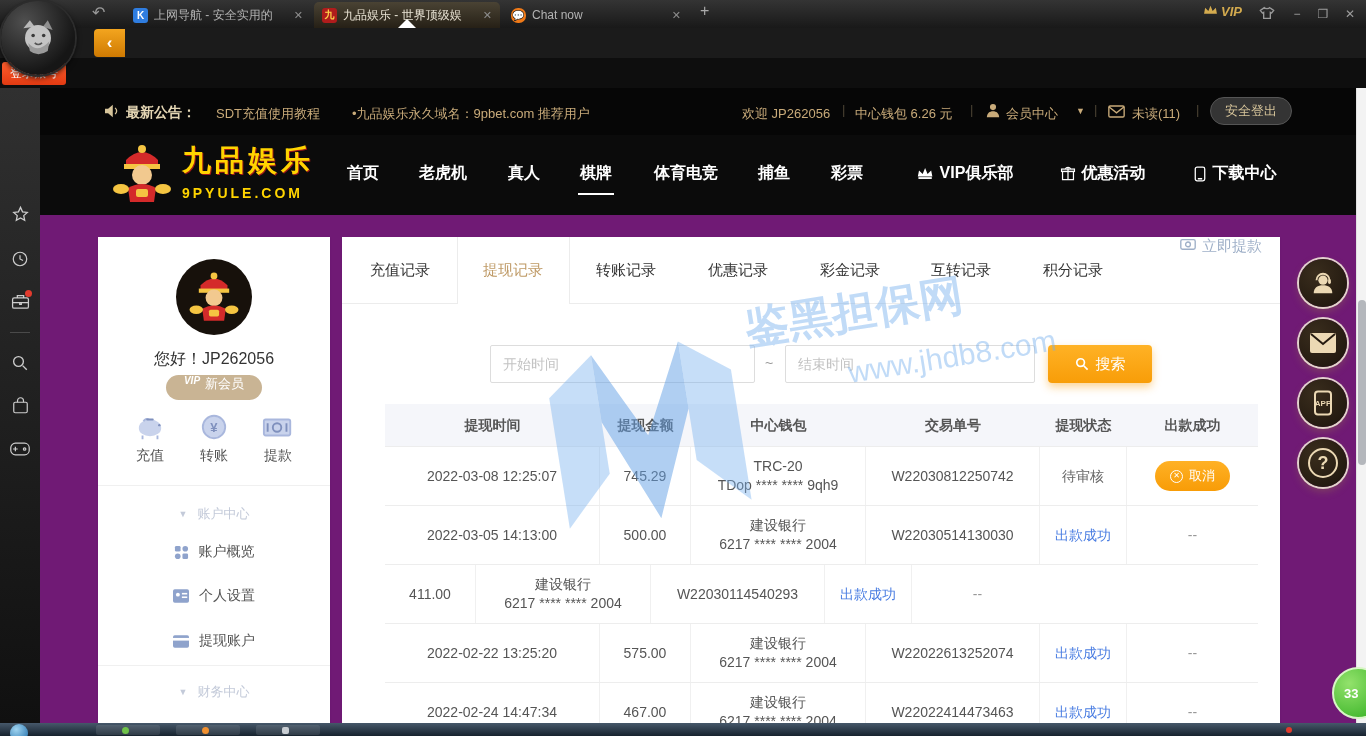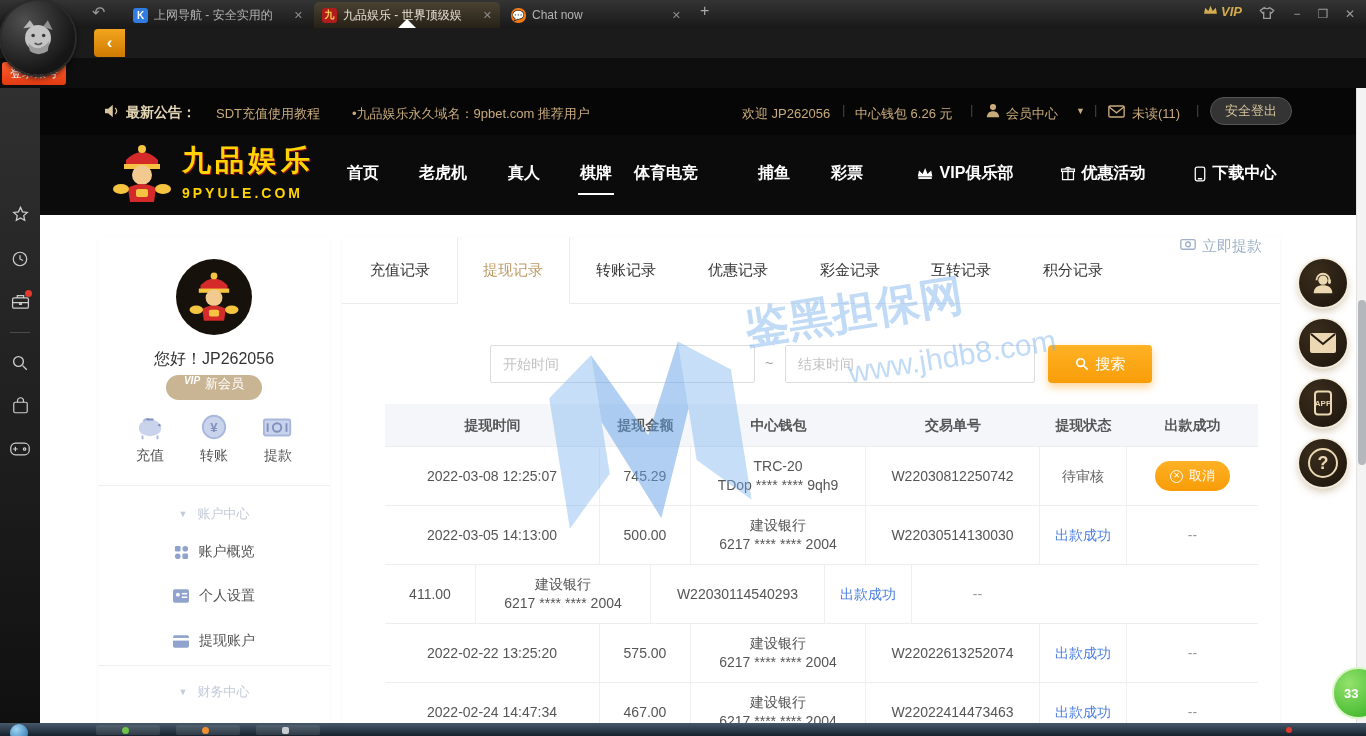--- a/index.html
+++ b/index.html
@@ -19,21 +19,21 @@
 .winbtn{position:absolute;top:5px;width:22px;height:18px;color:#9d9d9d;font-size:12px;text-align:center;line-height:18px;}
 .tab-pointer{position:absolute;left:398px;top:19px;width:0;height:0;border-left:9px solid transparent;border-right:9px solid transparent;border-bottom:9px solid #fff;z-index:6;}
 .urlbox{position:absolute;left:126px;top:30px;width:706px;height:27px;background:#fff;border-radius:2px;display:flex;align-items:center;font-size:14px;}
 .addr-ico{color:#9a9a9a;display:flex;align-items:center;justify-content:center;}
 .toolbtn{position:absolute;top:31px;width:26px;height:25px;background:linear-gradient(#454545,#323232);border:1px solid #565656;border-radius:5px;color:#c9c9c9;display:flex;align-items:center;justify-content:center;font-size:12px;font-weight:bold;}
 .bk-item{display:flex;align-items:center;gap:6px;color:#dedede;font-size:12px;position:absolute;top:65px;}
 
 .rail{left:0;top:88px;width:40px;height:635px;background:linear-gradient(180deg,#303030,#101010);}
 .rail-ico{position:absolute;left:0;width:40px;display:flex;justify-content:center;color:#c9c9c9;}
 
-.page{left:40px;top:88px;width:1326px;height:635px;background:#ffffff;overflow:hidden;}
+.page{left:40px;top:88px;width:1326px;height:635px;background:#701a75;overflow:hidden;}
 .announce{position:absolute;left:0;top:0;width:1326px;height:47px;background:#060606;color:#c9ab7a;font-size:13px;}
 .siteheader{position:absolute;left:0;top:47px;width:1326px;height:80px;background:#0b0b0b;}
 .nav-item{position:absolute;transform:translateX(-50%);top:28px;color:#fff;font-size:16px;font-weight:bold;white-space:nowrap;display:flex;align-items:center;gap:6px;}
 .card{position:absolute;background:#fff;box-shadow:0 1px 3px rgba(30,40,80,.06);}
 
 .pmenu-item{position:absolute;left:0;width:232px;display:flex;align-items:center;justify-content:center;gap:10px;font-size:14px;color:#555;}
 .pmenu-sec{color:#c3cad9;font-size:13px;}
 .quick{position:absolute;width:66px;text-align:center;color:#555;font-size:14px;}
 .quick svg{display:block;margin:0 auto 6px;}
 
@@ -309,21 +309,21 @@
       <span class="nav-item" style="left:403px;">
           <span>老虎机</span>
         </span>
       <span class="nav-item" style="left:484px;">
           <span>真人</span>
         </span>
       <span class="nav-item" style="left:556px;">
           <span>棋牌</span>
         </span>
       <span class="abs" style="left:538px;top:58px;width:36px;height:2px;background:#fff;"></span>
-      <span class="nav-item" style="left:626px;">
+      <span class="nav-item" style="left:646px;">
           <span>体育电竞</span>
         </span>
       <span class="nav-item" style="left:734px;">
           <span>捕鱼</span>
         </span>
       <span class="nav-item" style="left:807px;">
           <span>彩票</span>
         </span>
       <span class="nav-item" style="left:925px;">
         <svg width="17" height="13" viewBox="0 0 28 20" fill="#fff">

